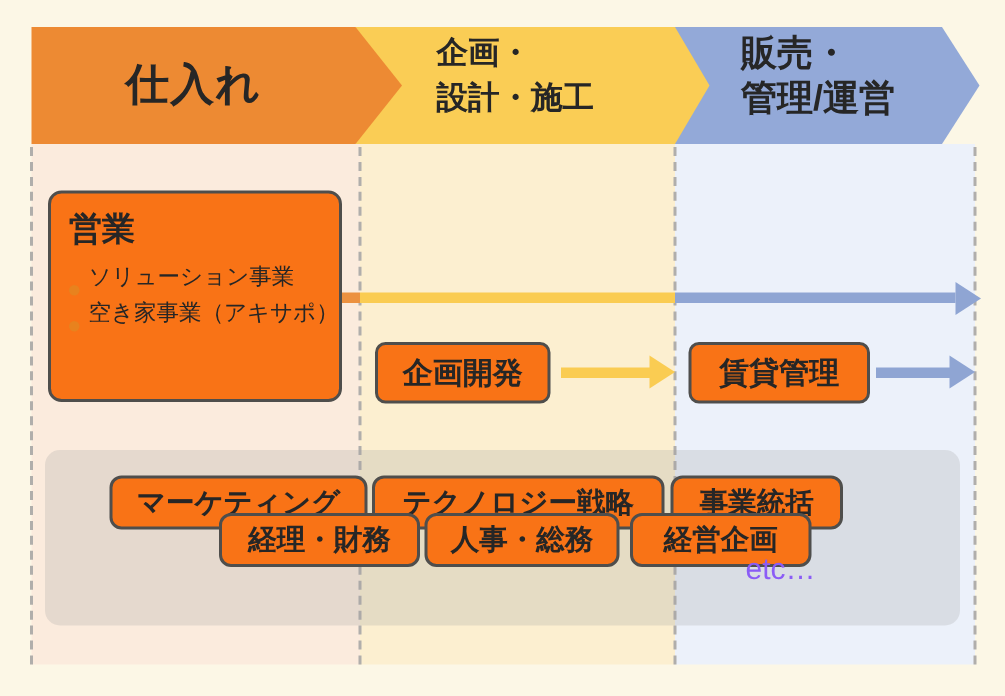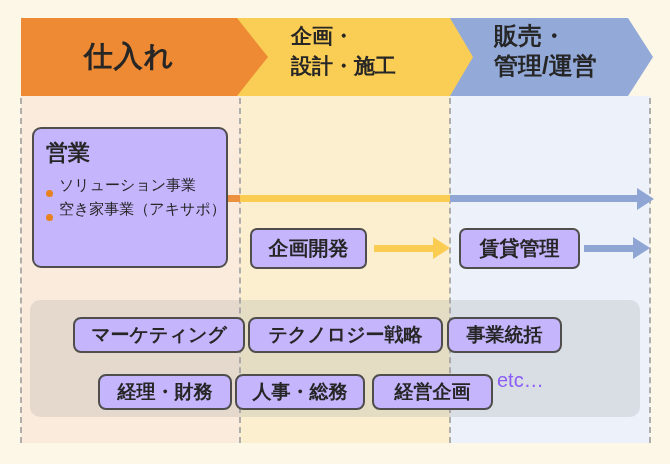--- a/index.html
+++ b/index.html
@@ -20,32 +20,32 @@
   .panel{position:absolute;left:30px;top:300px;width:610px;height:117px;border-radius:10px;
     background:rgba(160,157,160,0.24);z-index:2;}
   
   svg.chevrons{position:absolute;left:0;top:0;z-index:3;}
   .stage-label{position:absolute;z-index:4;font-weight:bold;}
   .s1{left:21px;top:18px;width:216px;height:78px;display:flex;align-items:center;justify-content:center;
       font-size:29px;letter-spacing:1px;}
   .s2{left:291px;top:21px;font-size:21px;line-height:30px;}
   .s3{left:494px;top:21px;font-size:24px;line-height:30px;}
   
-  .wbox{position:absolute;background:#c4b5fd;border:2px solid #4F4E4C;box-sizing:border-box;z-index:5;}
+  .wbox{position:absolute;background:#f97316;border:2px solid #4F4E4C;box-sizing:border-box;z-index:5;}
   .sales-box{left:32px;top:127px;width:196px;height:141px;border-radius:9px;padding:11px 11px 8px 12px;}
   .sales-title{font-size:22px;font-weight:bold;line-height:26px;margin-bottom:7px;}
   .bullet-row{display:flex;align-items:flex-end;gap:6px;font-size:15px;font-weight:normal;line-height:24px;white-space:nowrap;}
   .dot{width:7px;height:7px;border-radius:50%;background:#E8821E;flex:0 0 auto;}
   .flow-box{height:41px;border-radius:7px;display:flex;align-items:center;justify-content:center;
     font-size:20px;font-weight:bold;}
   .planning{left:250px;top:228px;width:117px;}
   .rental{left:459px;top:228px;width:121px;}
   .support-box{height:36px;border-radius:8px;display:flex;align-items:center;justify-content:center;
     font-size:19px;font-weight:bold;white-space:nowrap;}
-  .r1{top:317px;}.r2{top:374px;}
+  .r1{top:317px;}.r2{top:342px;margin-left:48px;}
   .sb1{left:73px;width:172px;}
   .sb2{left:248px;width:195px;}
   .sb3{left:447px;width:115px;}
   .sb4{left:98px;width:134px;}
   .sb5{left:235px;width:130px;}
   .sb6{left:372px;width:121px;}
   .etc{position:absolute;left:497px;top:362px;height:36px;display:flex;align-items:center;
     font-size:20px;font-weight:500;color:#8b5cf6;z-index:5;}
   
   .seg{position:absolute;height:7px;z-index:4;}

